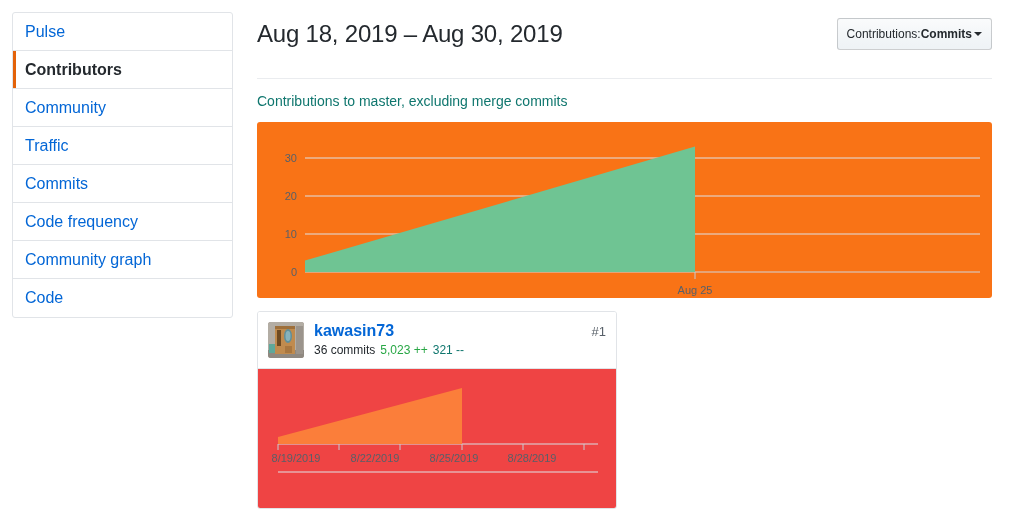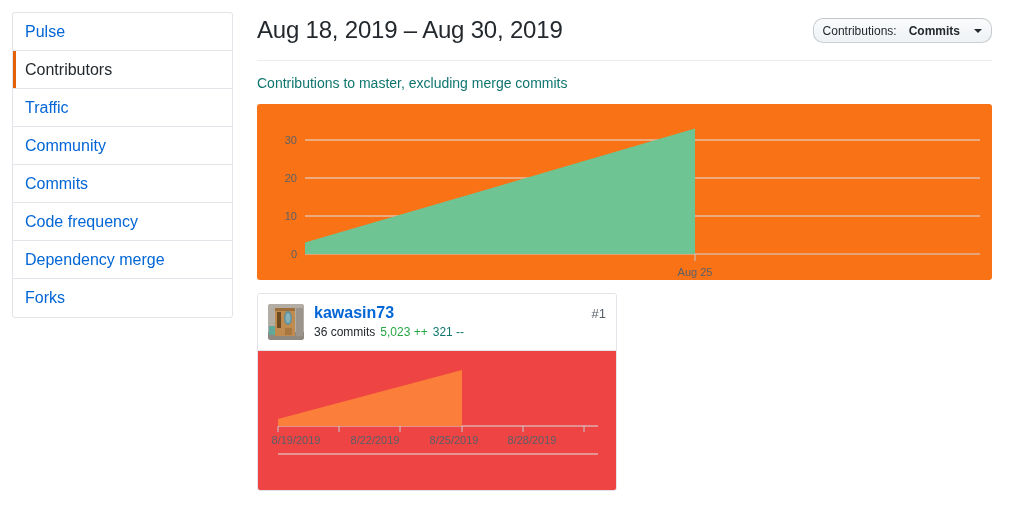--- a/index.html
+++ b/index.html
@@ -30,64 +30,64 @@
     padding-left: 12px;
     font-size: 16px;
     color: #0366d6;
     border-bottom: 1px solid #e1e4e8;
     cursor: pointer;
     white-space: nowrap;
   }
   .nav-item:last-child { border-bottom: none; }
   .nav-item.selected {
     color: #24292e;
-    font-weight: normal;
+    font-weight: bold;
     cursor: default;
   }
   .nav-item.selected::before {
     content: "";
     position: absolute;
     left: 0; top: 0; bottom: 0;
     width: 3px;
     background: #e36209;
   }
 
   
   .main {
     position: absolute;
     left: 257px; top: 0;
     width: 735px;
   }
   .head-row {
     display: flex;
-    align-items: flex-start;
+    align-items: flex-end;
     justify-content: space-between;
     padding-top: 14px;
-    padding-bottom: 14px;
+    padding-bottom: 28px;
     border-bottom: 1px solid #eaecef;
   }
   .page-title {
     font-size: 24px;
     font-weight: normal;
     color: #24292e;
     line-height: 32px;
     letter-spacing: -0.2px;
   }
   .dropdown-btn {
     display: inline-flex;
     align-items: center;
-    gap: 12px;
-    height: 25px;
+    gap: 0;
+    height: 32px;
     padding: 0 9px;
     font-size: 12px;
     color: #24292e;
     background-image: linear-gradient(-180deg, #fafbfc 0%, #eff3f6 90%);
     background-color: #eff3f6;
     border: 1px solid rgba(27,31,35,0.2);
-    border-radius: 10px;
+    border-radius: 3px;
     cursor: pointer;
     white-space: nowrap;
     margin-top: 4px;
   }
   .dd-label { font-weight: normal; }
   .dd-value { font-weight: bold; }
   .caret {
     display: inline-block;
     width: 0; height: 0;
     border-left: 4px solid transparent;
@@ -179,36 +179,36 @@
 <div class="page">
 
   <nav class="sidebar">
     <div class="nav-item">
       <span>Pulse</span>
     </div>
     <div class="nav-item selected">
       <span>Contributors</span>
     </div>
     <div class="nav-item">
+      <span>Community</span>
+    </div>
+    <div class="nav-item">
       <span>Traffic</span>
     </div>
     <div class="nav-item">
-      <span>Community</span>
-    </div>
-    <div class="nav-item">
       <span>Commits</span>
     </div>
     <div class="nav-item">
       <span>Code frequency</span>
     </div>
     <div class="nav-item">
-      <span>Dependency merge</span>
-    </div>
-    <div class="nav-item">
-      <span>Forks</span>
+      <span>Community graph</span>
+    </div>
+    <div class="nav-item">
+      <span>Code</span>
     </div>
   </nav>
 
   <div class="main">
 
     <div class="head-row">
       <h1 class="page-title">Aug 18, 2019 – Aug 30, 2019</h1>
       <button class="dropdown-btn">
         <span class="dd-label">Contributions:</span>
         <span class="dd-value">Commits</span>

